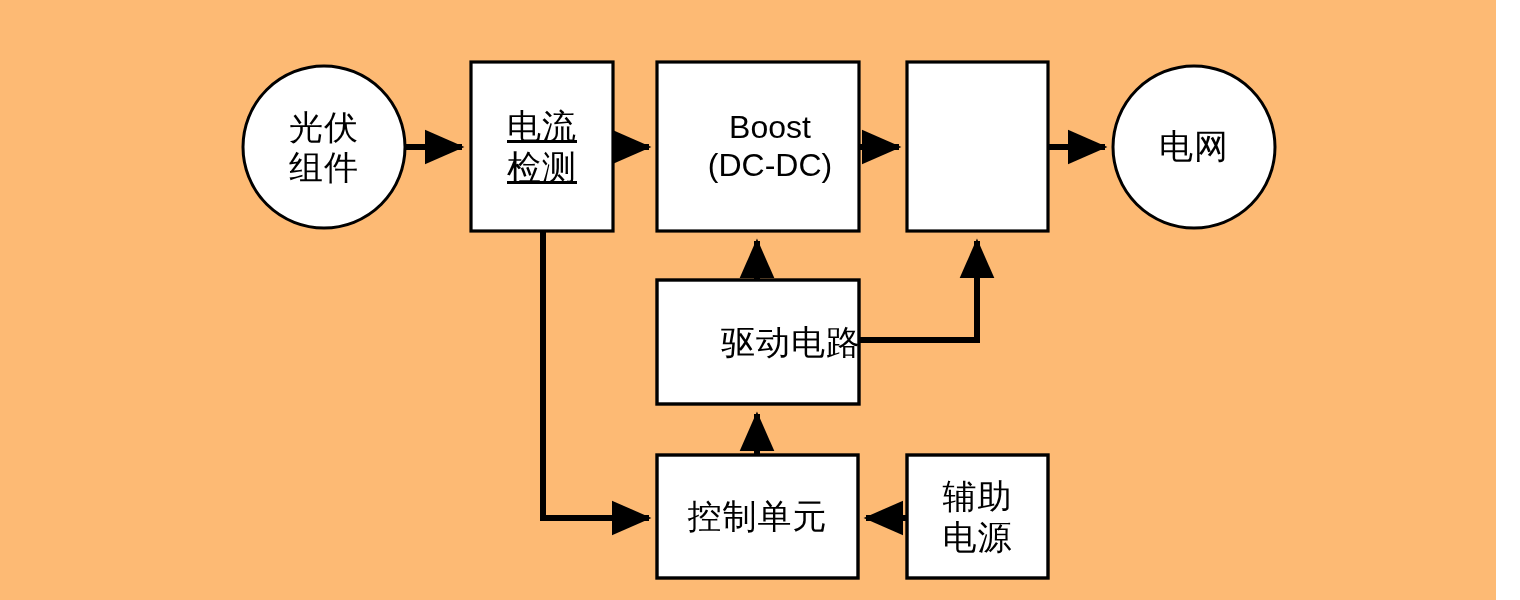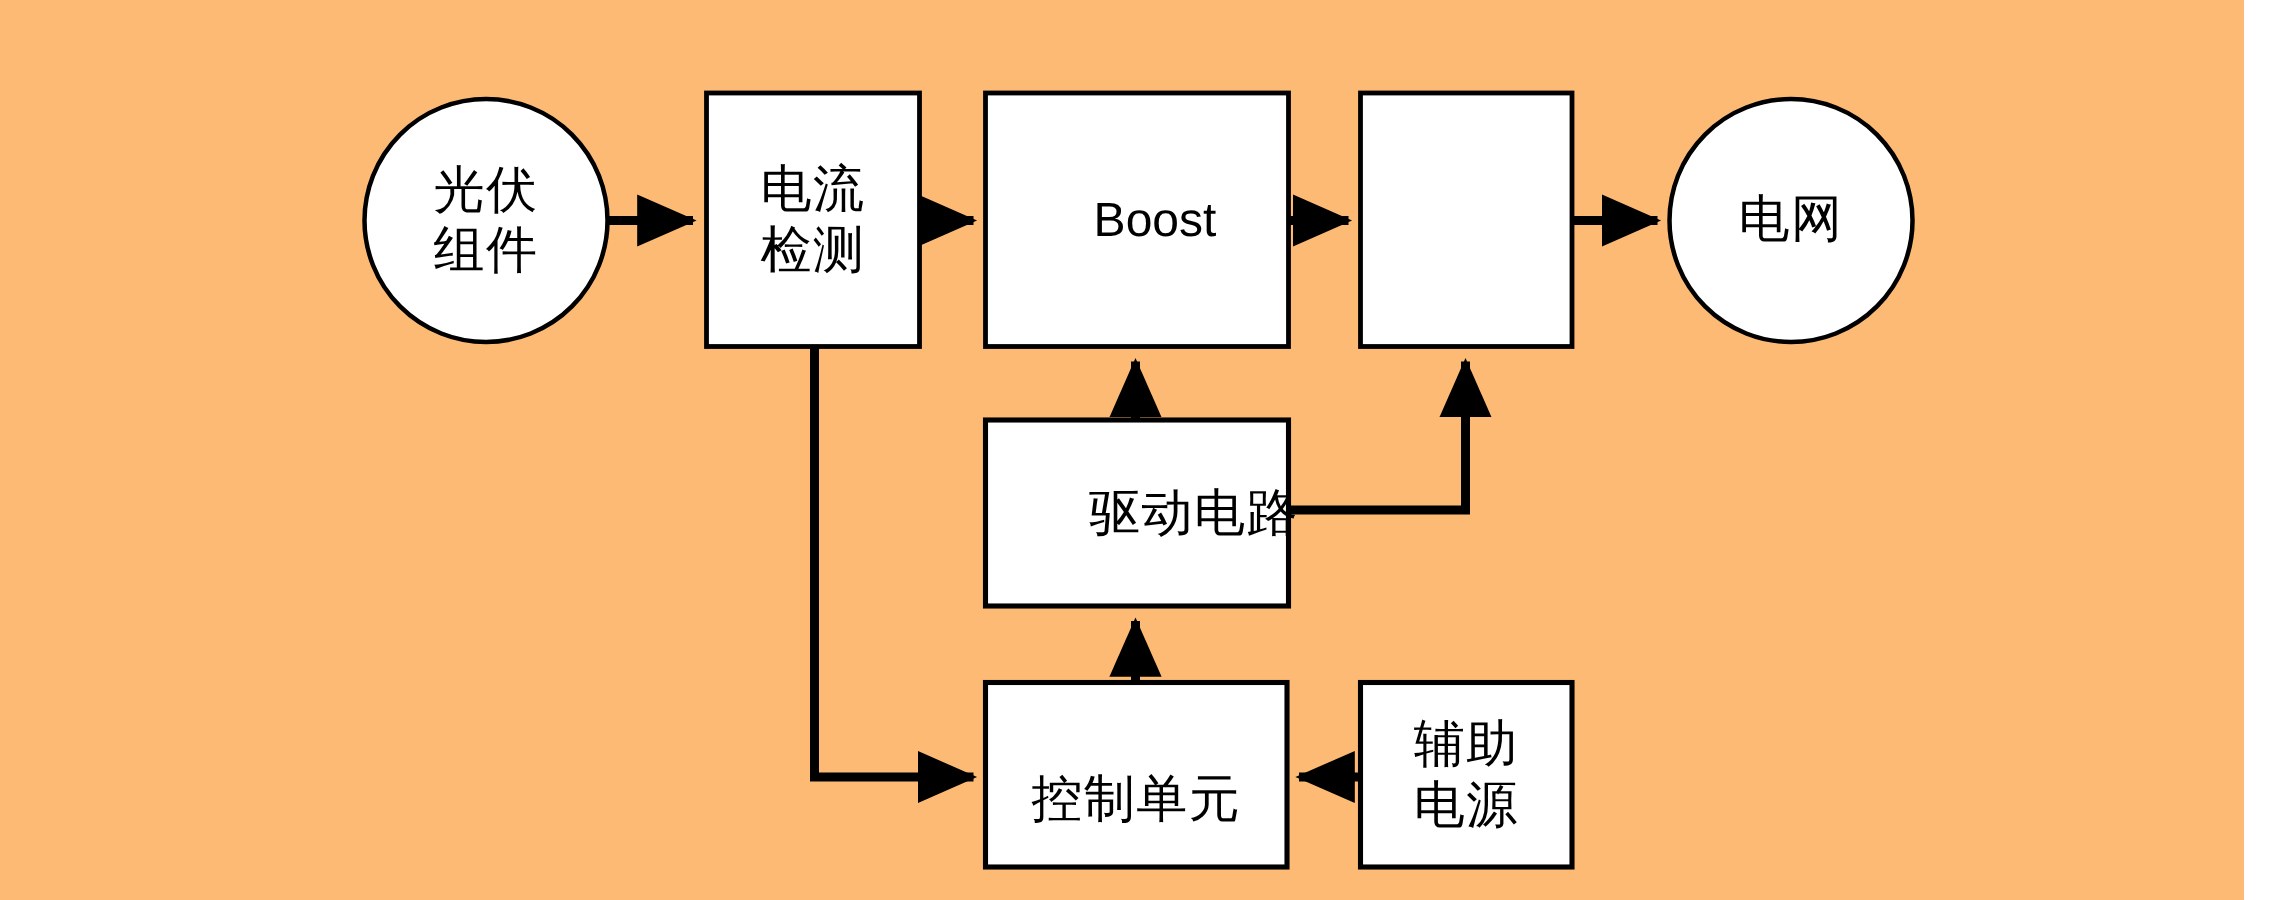--- a/index.html
+++ b/index.html
@@ -82,39 +82,40 @@
       <path d="M859,340 L977,340 L977,241" marker-end="url(#arrowhead)"></path>
       <path d="M907,518 L866,518" marker-end="url(#arrowhead)"></path>
     </g>
   </svg>
 
   <div class="node-label cjk" style="left:243px; top:66px; width:162px; height:162px;">
     <span>光伏</span>
     <span>组件</span>
   </div>
 
-  <div class="node-label cjk" style="left:471px; top:62px; width:142px; height:169px;">
+  <div class="node-label cjk" style="left:471px; top:62px; width:142px; height:169px;text-decoration:underline;">
     <span>电流</span>
     <span>检测</span>
   </div>
 
   <div class="node-label latin" style="left:657px; top:62px; width:202px; height:169px;margin-left:12px;">
     <span>Boost</span>
+    <span>(DC-DC)</span>
   </div>
 
 
   <div class="node-label cjk" style="left:1113px; top:66px; width:162px; height:162px;font-family:Liberation Serif, serif;">
     <span>电网</span>
   </div>
 
-  <div class="node-label cjk" style="left:695px; top:280px; width:202px; height:124px;">
+  <div class="node-label cjk" style="left:659px; top:280px; width:202px; height:124px;align-items:flex-end;">
     <span>驱动电路</span>
   </div>
 
-  <div class="node-label cjk" style="left:657px; top:472px; width:201px; height:123px;">
+  <div class="node-label cjk" style="left:657px; top:455px; width:201px; height:123px;">
     <span>控制单元</span>
   </div>
 
   <div class="node-label cjk" style="left:907px; top:455px; width:141px; height:123px;">
     <span>辅助</span>
     <span>电源</span>
   </div>
 
 </div>
 

